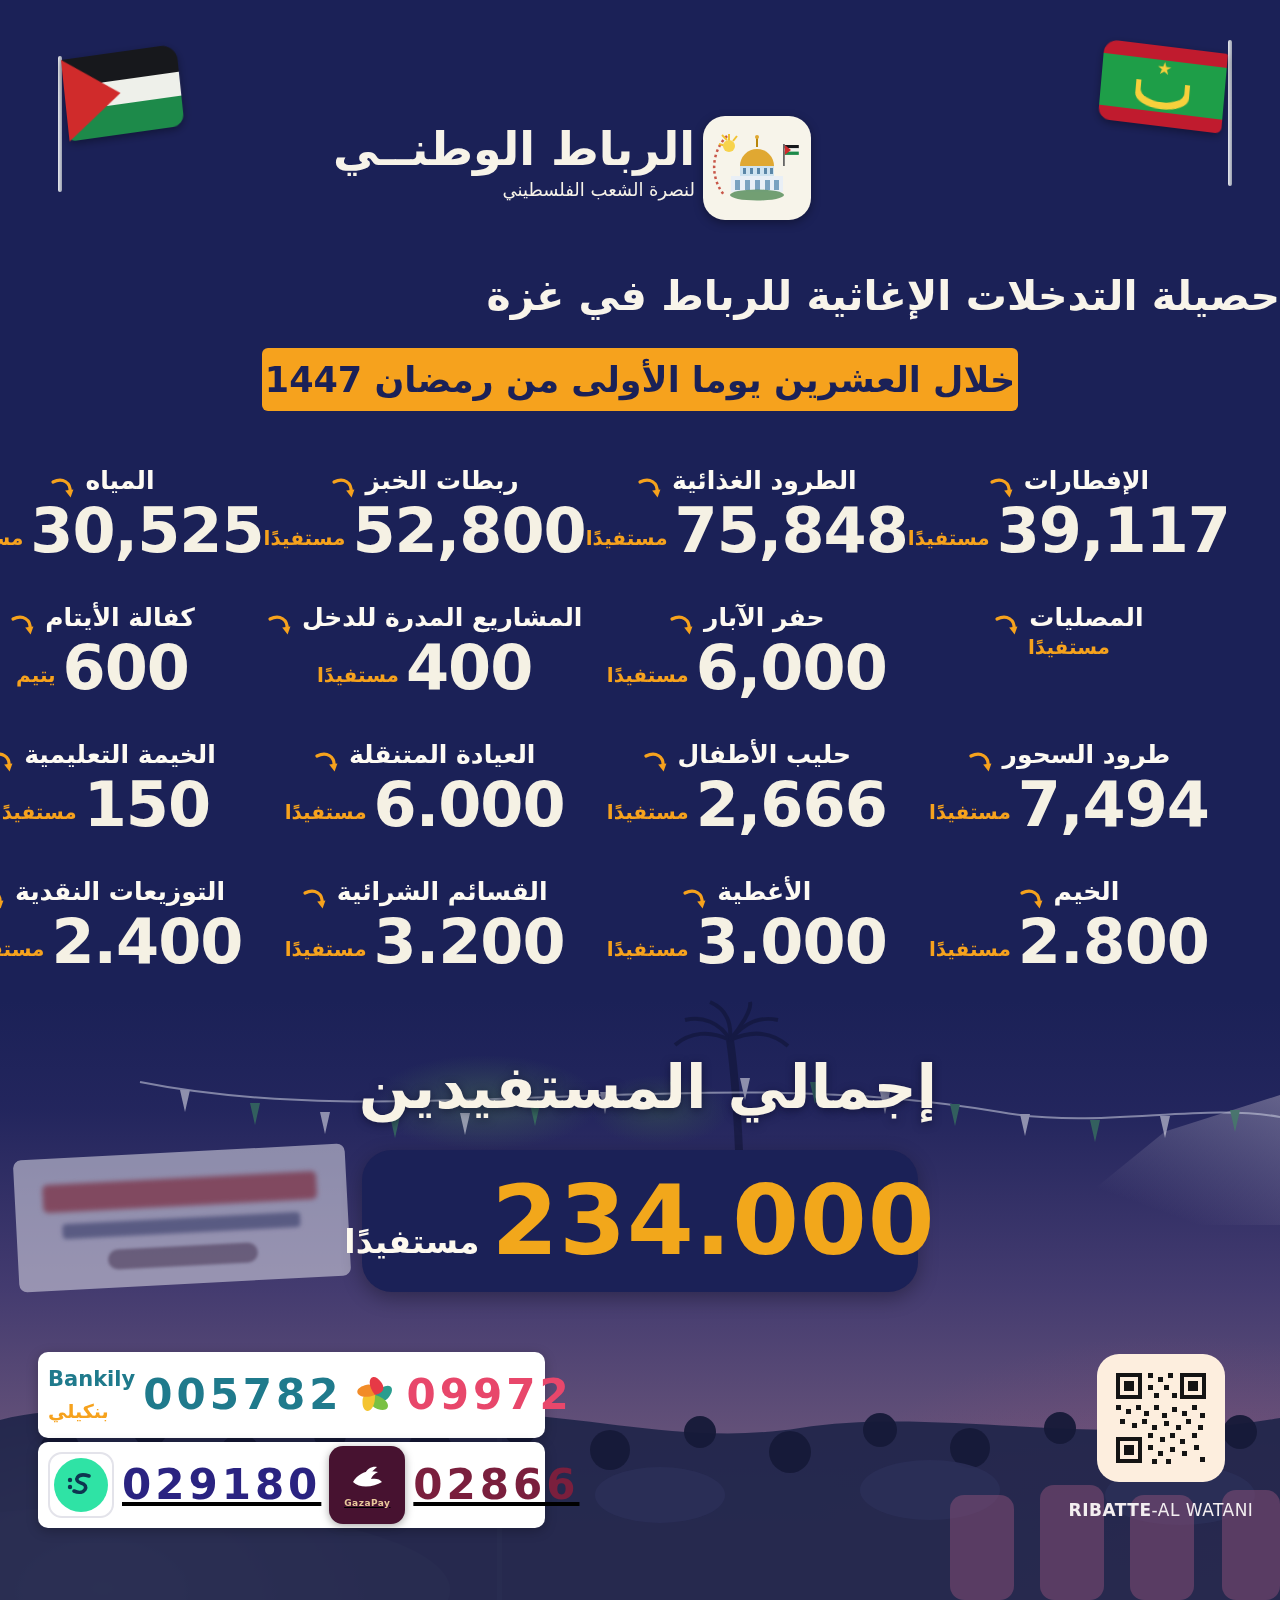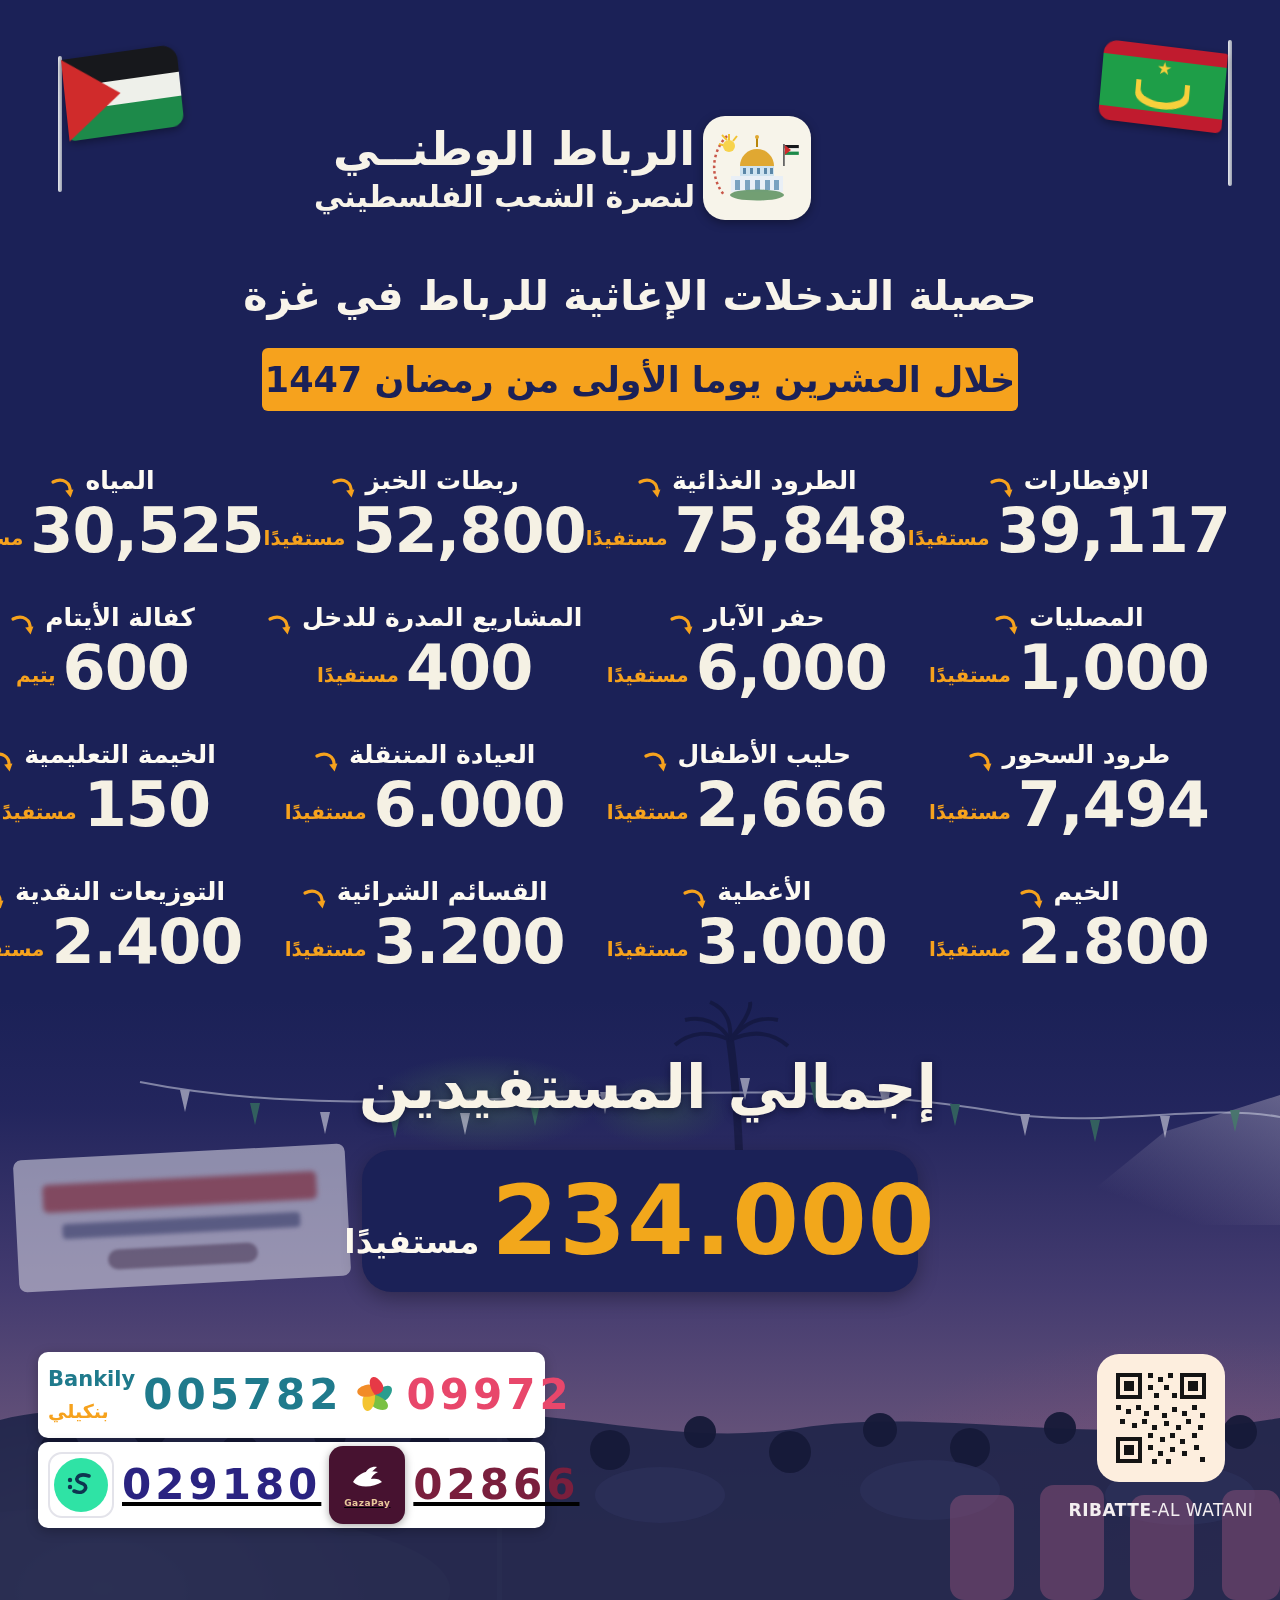--- a/index.html
+++ b/index.html
@@ -59,23 +59,23 @@
     width:44px; height:22px; background:#1e9e48; border-radius:0 0 44px 44px / 0 0 22px 22px; }
   .flag-mr .star { position:absolute; left:50%; top:14px; transform:translateX(-50%);
     color:#f7d03c; font-size:17px; line-height:1; }
   
   .logo { position:absolute; left:703px; top:116px; width:108px; height:104px;
     background:#f7f4ea; border-radius:22px; display:flex; align-items:center; justify-content:center;
     box-shadow:0 3px 10px rgba(0,0,0,.35); }
   .org { position:absolute; right:585px; top:124px; width:420px; text-align:right;
     direction:rtl; color:#f7f3e8; }
   .org-name { font-size:46px; font-weight:bold; line-height:1.1; }
-  .org-sub  { font-size:30px; font-weight:bold; margin-top:4px;text-align:right; }
-  
-  .title1 { position:absolute; left:0; right:0; top:272px; text-align:center; direction:rtl;
+  .org-sub  { font-size:18px; font-weight:normal; margin-top:4px;text-align:right; }
+  
+  .title1 { position:absolute; left:0; right:0; top:272px; text-align:right; direction:rtl;
     color:#f8f4ea; font-size:41px; font-weight:bold; }
   .title2 { position:absolute; left:262px; top:348px; width:756px; height:63px;
     background:#f6a21d; border-radius:6px; color:#1b2157; font-size:35px; font-weight:bold;
     display:flex; align-items:center; justify-content:center; direction:rtl; }
   
   .stats { position:absolute; left:50px; top:458px; width:1180px; z-index:2;
     display:grid; grid-template-columns:repeat(4,1fr); grid-auto-rows:137px; direction:rtl; }
   .stat { display:flex; flex-direction:column; align-items:center; padding-top:8px; }
   .stat-head { display:flex; direction:rtl; align-items:flex-start; gap:9px;
     color:#fdfaf2; font-size:25px; font-weight:bold; }
@@ -328,21 +328,20 @@
 
     <div class="stat">
       <div class="stat-head">
           <span>المصليات</span>
           <svg class="arr" width="26" height="26" viewBox="0 0 26 26">
             <path d="M3,6 C13,1 21,7 20,16" fill="none" stroke="#f6a21d" stroke-width="3.2" stroke-linecap="round"></path>
             <path d="M15.2,14.5 L20.6,21.5 L23.4,13.6 Z" fill="#f6a21d"></path>
           </svg>
         </div>
       <div class="stat-numrow">
-          <span class="stat-num">1,000</span>
           <span class="stat-unit">مستفيدًا</span>
         </div>
     </div>
     <div class="stat">
       <div class="stat-head">
           <span>حفر الآبار</span>
           <svg class="arr" width="26" height="26" viewBox="0 0 26 26">
             <path d="M3,6 C13,1 21,7 20,16" fill="none" stroke="#f6a21d" stroke-width="3.2" stroke-linecap="round"></path>
             <path d="M15.2,14.5 L20.6,21.5 L23.4,13.6 Z" fill="#f6a21d"></path>
           </svg>

